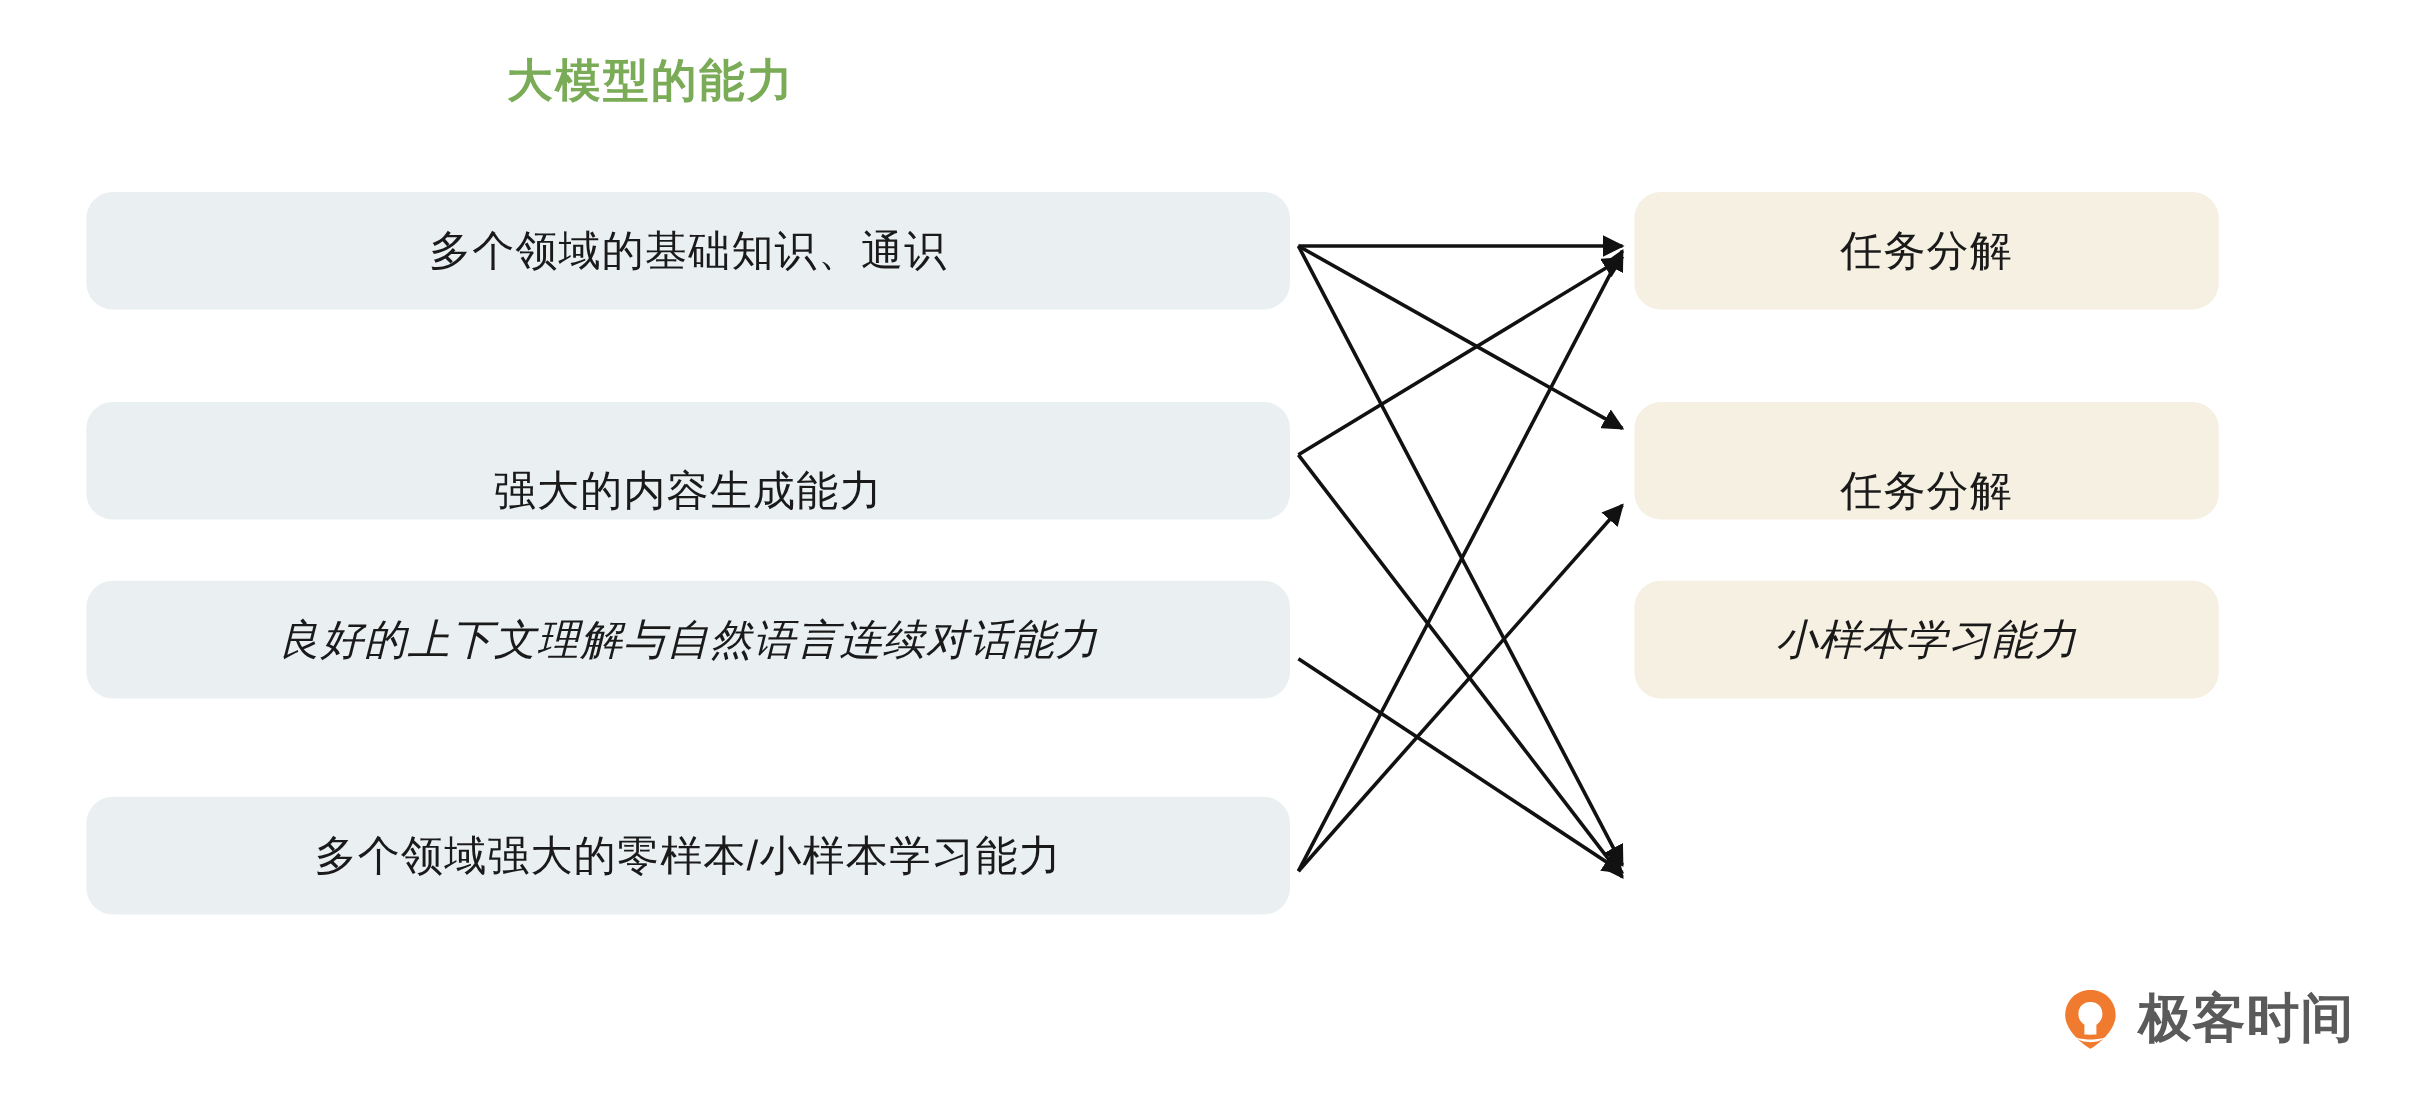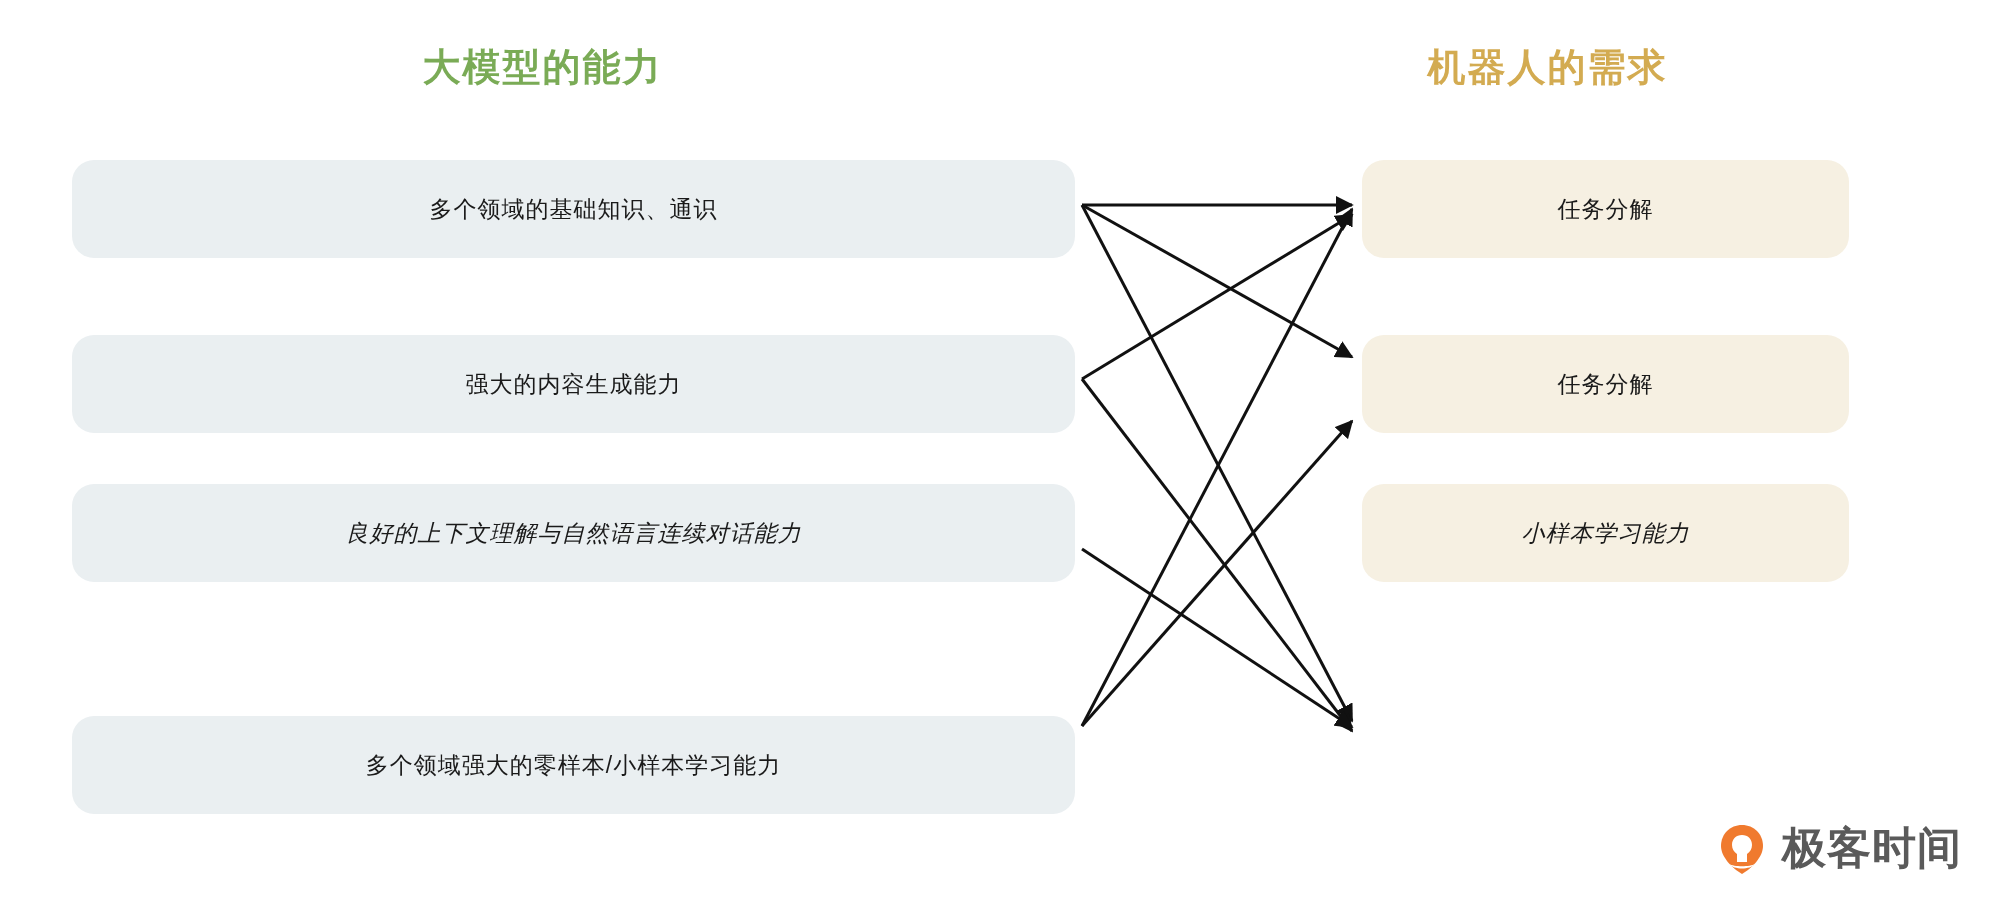--- a/index.html
+++ b/index.html
@@ -40,43 +40,43 @@
     color: #d3ab51;
   }
 
   
   .box {
     position: absolute;
     display: flex;
     align-items: center;
     justify-content: center;
     border-radius: 22px;
-    font-size: 23px;
+    font-size: 35px;
     color: #1a1a1a;
     letter-spacing: 1px;
     box-sizing: border-box;
     padding: 0 18px;
     white-space: nowrap;
   }
   .box-left {
     left: 72px;
     width: 1003px;
     height: 98px;
     background: #eaeff1;
   }
   .box-right {
     left: 1362px;
     width: 487px;
     height: 98px;
     background: #f6f0e2;
   }
   .row-1 { top: 160px; }
-  .row-2 { top: 335px; }
+  .row-2 { top: 335px; align-items: flex-end; }
   .row-3 { top: 484px; font-style: italic; }
-  .row-4 { top: 716px; }
+  .row-4 { top: 664px; }
 
   
   #links {
     position: absolute;
     left: 0;
     top: 0;
     width: 2010px;
     height: 914px;
     pointer-events: none;
   }
@@ -103,21 +103,20 @@
     letter-spacing: 1px;
     white-space: nowrap;
   }
 </style>
 </head>
 <body>
 
 <div id="canvas">
 
   <div class="col-title" id="title-left">大模型的能力</div>
-  <div class="col-title" id="title-right">机器人的需求</div>
 
   <svg id="links" viewBox="0 0 2010 914" xmlns="http://www.w3.org/2000/svg">
     <defs>
       <marker id="arrow" viewBox="0 0 10 10" refX="9" refY="5" markerWidth="6" markerHeight="6" orient="auto-start-reverse">
         <path d="M 0 0 L 10 5 L 0 10 z" fill="#111111"></path>
       </marker>
     </defs>
     <g id="link-group" stroke="#111111" stroke-width="3" fill="none" marker-end="url(#arrow)">
         <line x1="1082" y1="205" x2="1352" y2="205"></line>
         <line x1="1082" y1="205" x2="1352" y2="357"></line>

